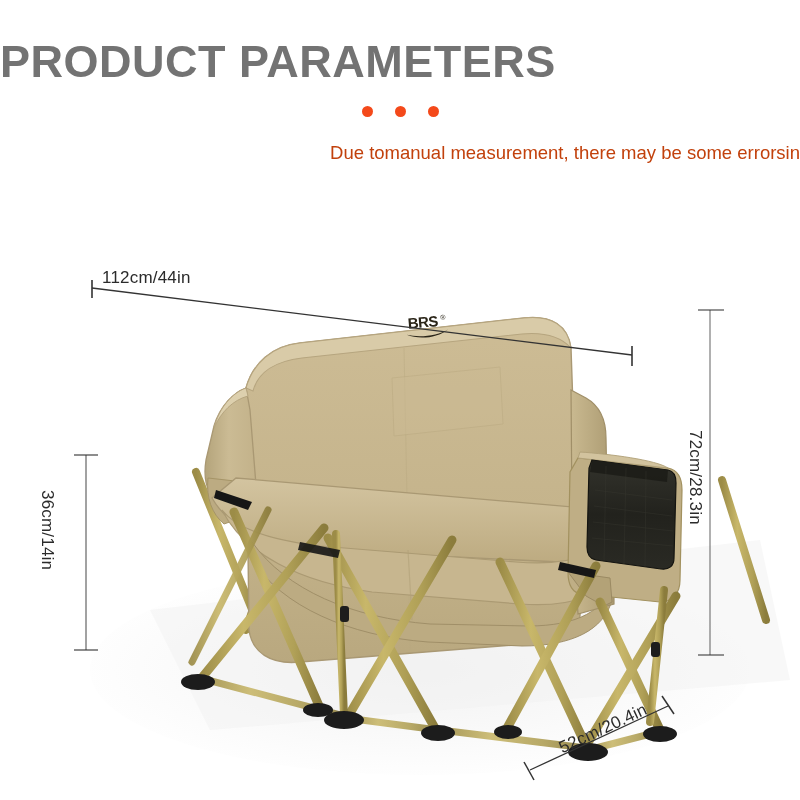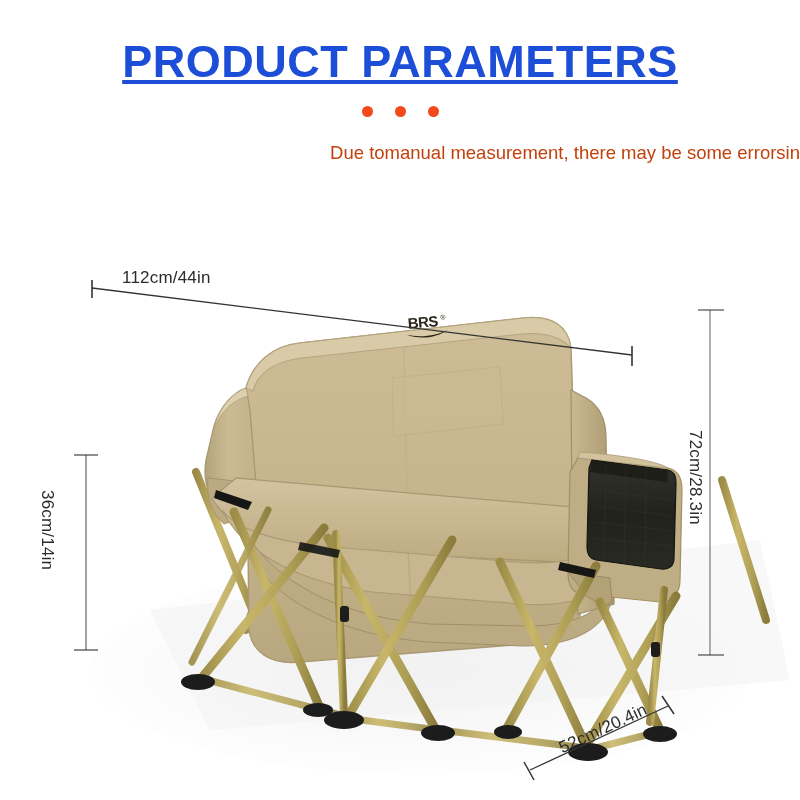--- a/index.html
+++ b/index.html
@@ -20,28 +20,27 @@
     height: 800px;
     background: #ffffff;
   }
 
   
   .title {
     position: absolute;
     top: 36px;
     left: 0;
     width: 800px;
-    text-align: center;
+    text-align: left;
     font-size: 45px;
     font-weight: bold;
     letter-spacing: 0.5px;
-    color: #1d4ed8;
+    color: #737373;
     font-family: "Liberation Sans", sans-serif;
     white-space: nowrap;
-    text-decoration: underline;
   }
   .dots {
     position: absolute;
     top: 106px;
     left: 0;
     width: 800px;
     display: flex;
     justify-content: center;
     gap: 22px;
   }
@@ -76,21 +75,21 @@
   
   .dim-label {
     position: absolute;
     font-size: 17px;
     color: #2b2b2b;
     font-family: "Liberation Sans", sans-serif;
     white-space: nowrap;
     letter-spacing: 0.2px;
   }
   .dim-width {
-    left: 122px;
+    left: 102px;
     top: 268px;
   }
   .dim-height-right {
     left: 705px;
     top: 430px;
     transform: rotate(90deg);
     transform-origin: left top;
   }
   .dim-height-left {
     left: 57px;

